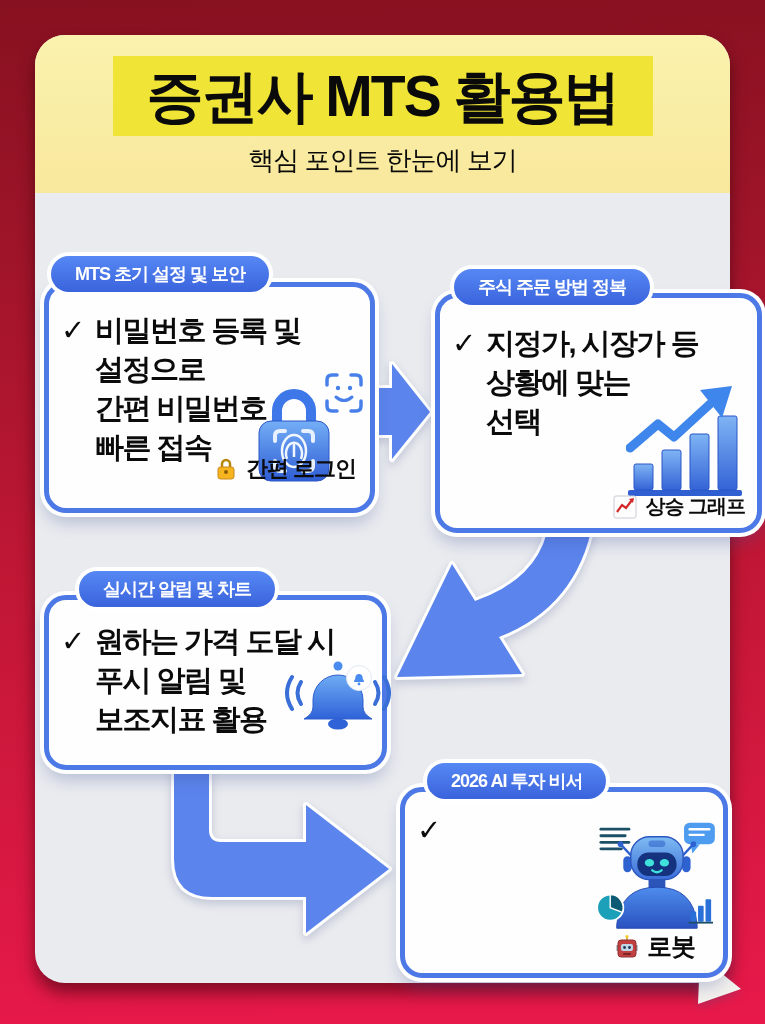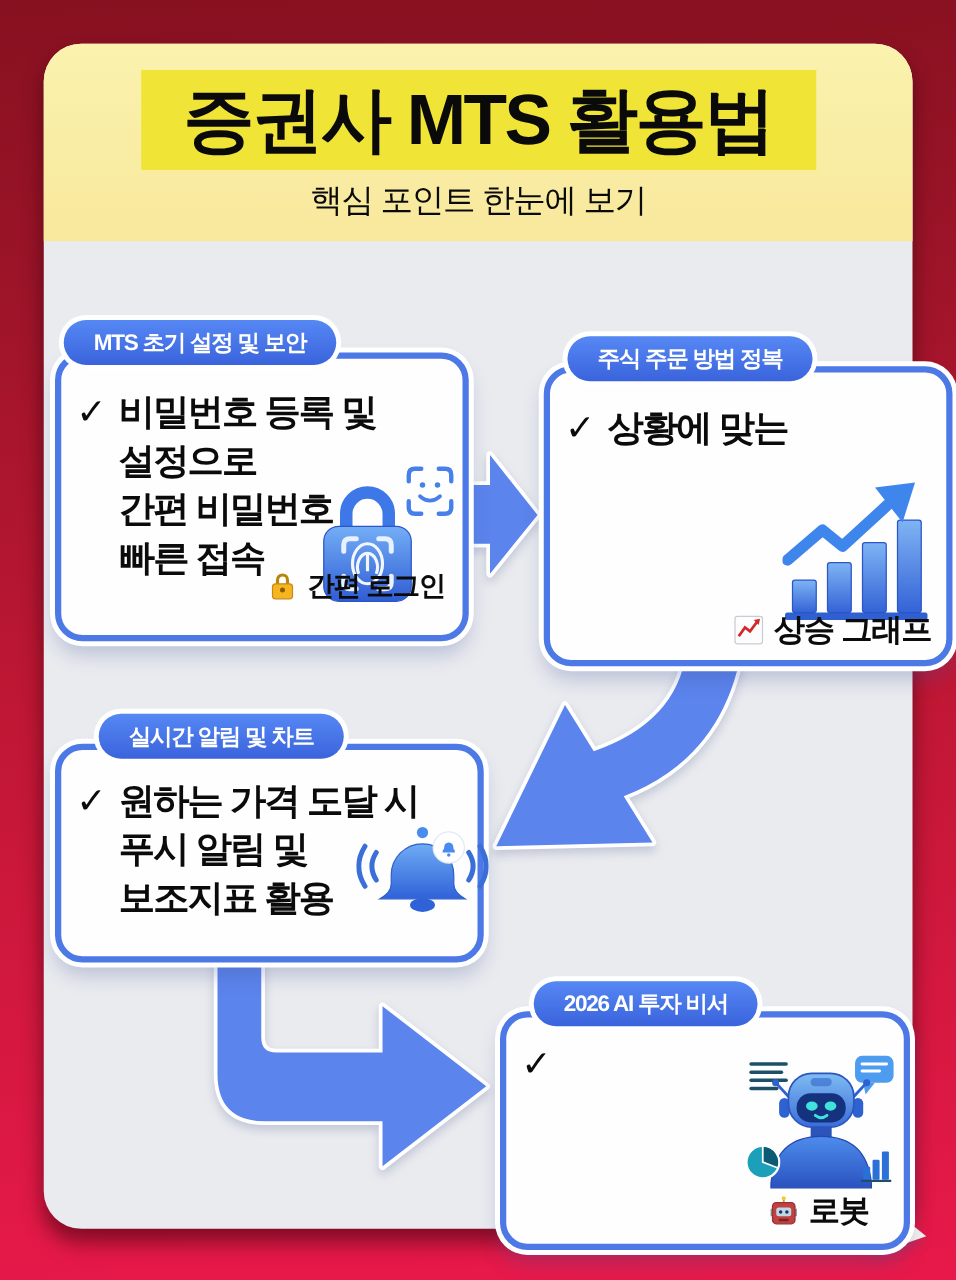--- a/index.html
+++ b/index.html
@@ -30,21 +30,21 @@
     filter:drop-shadow(0 4px 4px rgba(80,90,140,.25));}
   .flow{fill:#5B84EC;stroke:#ffffff;stroke-width:6;paint-order:stroke;stroke-linejoin:round;}
 
   .card{
     position:absolute;background:#FEFEFE;border:5px solid #4C79E6;border-radius:22px;
     box-shadow:0 0 0 4px #fff,0 10px 16px rgba(60,80,150,.28);z-index:10;
   }
   .c1{left:44px;top:282px;width:321px;height:221px;}
   .c2{left:408px;top:293px;width:317px;height:230px;margin-left:27px;}
   .c3{left:44px;top:595px;width:333px;height:165px;}
-  .c4{left:400px;top:809px;width:318px;height:181px;}
+  .c4{left:400px;top:787px;width:318px;height:181px;}
 
   .pill{
     position:absolute;height:36px;border-radius:26px;
     background:linear-gradient(180deg,#5688F4,#3A63DC);
     box-shadow:0 0 0 4px #fff;color:#fff;font-weight:900;font-size:18px;
     display:flex;align-items:center;padding:0 24px;white-space:nowrap;letter-spacing:-1px;
   }
   .c1 .pill{left:2px;top:-31px;}
   .c2 .pill{left:14px;top:-29px;}
   .c3 .pill{left:30px;top:-29px;}
@@ -59,21 +59,21 @@
   .lines{flex:1;white-space:nowrap;}
 
   .icon-main{position:absolute;}
   .c1 .icon-main{left:204px;top:84px;}
   .c2 .icon-main{left:186px;top:86px;}
   .c3 .icon-main{left:236px;top:56px;}
   .c4 .icon-main{left:190px;top:26px;}
 
   .caption{position:absolute;display:flex;align-items:center;gap:8px;font-weight:900;color:#0b0b0b;letter-spacing:-1px;white-space:nowrap;}
   .c1 .caption{right:14px;bottom:24px;font-size:22px;}
-  .c2 .caption{right:12px;bottom:8px;font-size:25px;}
+  .c2 .caption{right:12px;bottom:8px;font-size:20px;}
   .c3 .caption{right:16px;bottom:8px;font-size:25px;}
   .c4 .caption{right:28px;bottom:10px;font-size:25px;}
   .caption svg{flex:none;}
 </style>
 </head>
 <body>
 
 <div class="panel">
   <div class="yellow-header">
     <div class="title-hl">
@@ -143,21 +143,23 @@
   </div>
 </section>
 
 <section class="card c2">
   <div class="pill">
     <span>주식 주문 방법 정복</span>
   </div>
   <div class="bullet">
     <span class="check">✓</span>
     <div class="lines">
+      <div>지정가, 시장가 등</div>
       <div>상황에 맞는</div>
+      <div>선택</div>
     </div>
   </div>
   <svg class="icon-main" width="120" height="114" viewBox="0 0 120 114">
     <defs>
       <linearGradient id="lg2" x1="0" y1="0" x2="0" y2="1">
         <stop offset="0" stop-color="#7FB4F4"></stop>
           <stop offset="1" stop-color="#3463D6"></stop>
       </linearGradient>
     </defs>
     <rect x="2" y="106" width="114" height="6" rx="2" fill="#2F5FD0"></rect>

